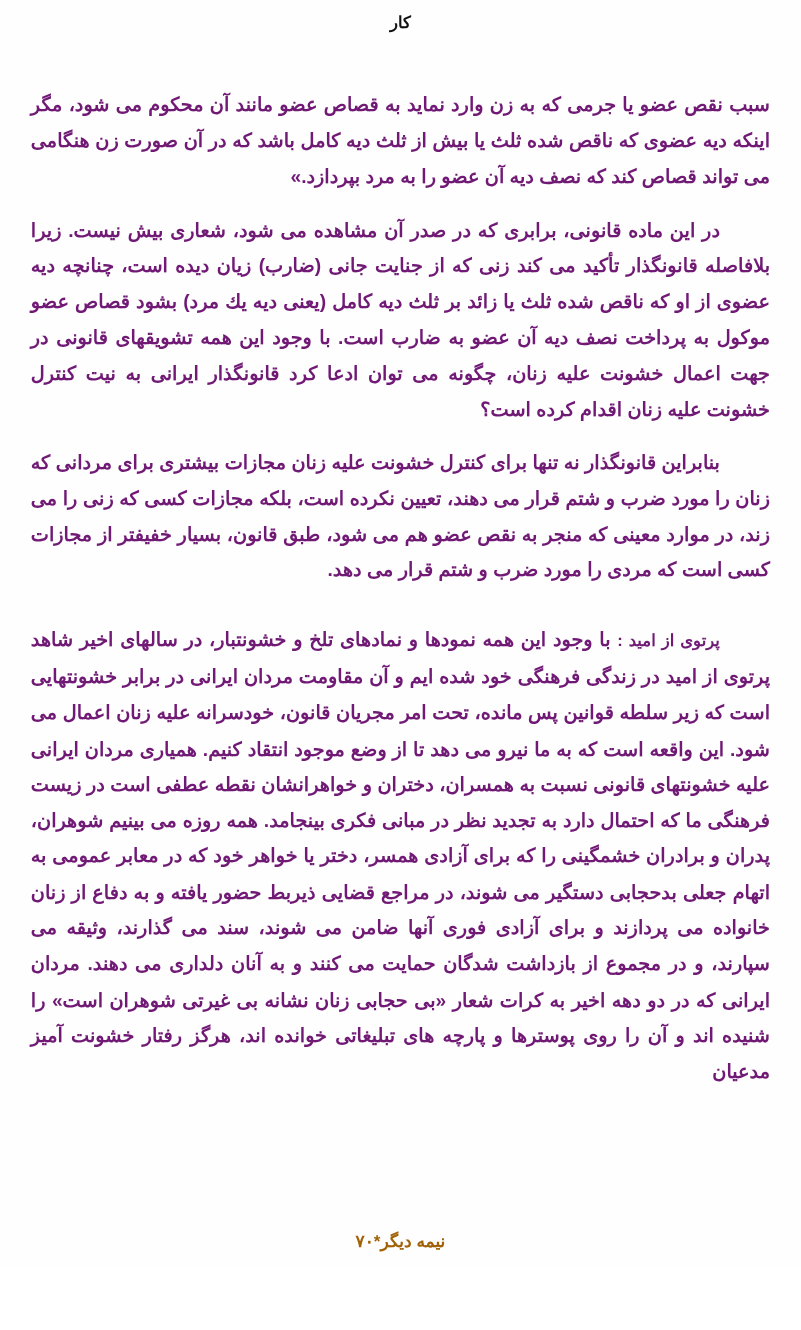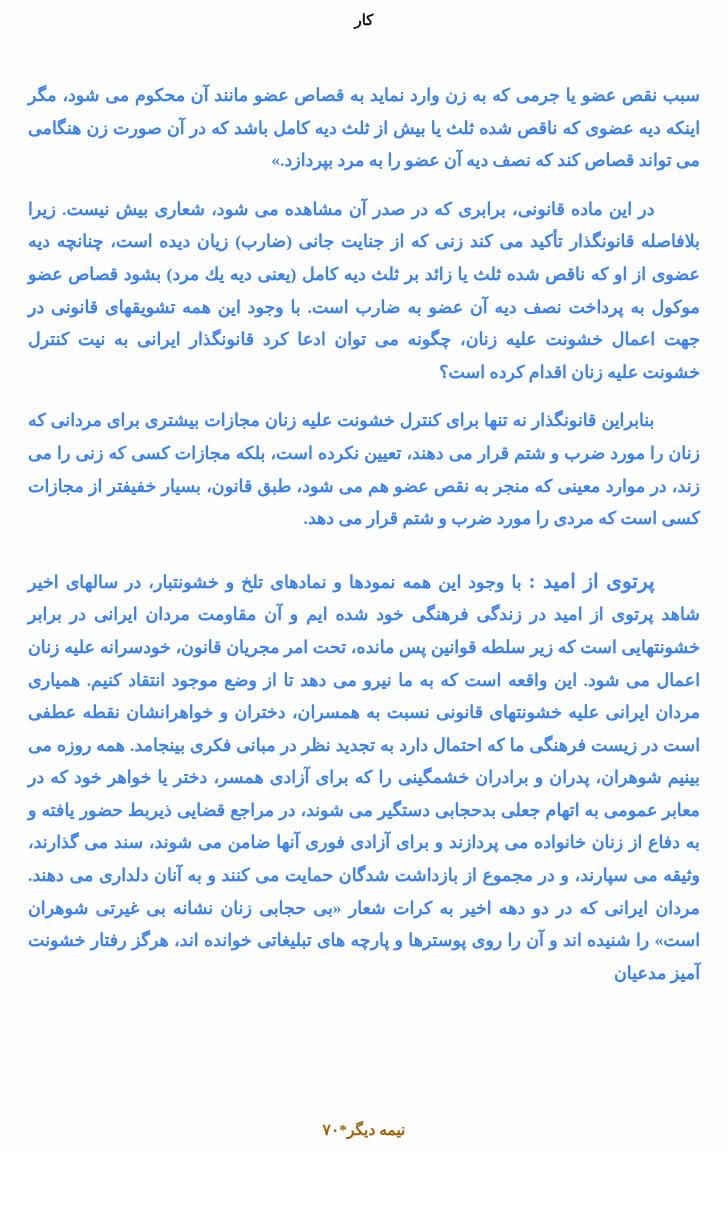--- a/index.html
+++ b/index.html
@@ -7,53 +7,53 @@
     padding: 0;
     background: #ffffff;
   }
   .page {
     position: relative;
     width: 728px;
     height: 1151px;
     margin: 0 auto;
     background: #fefefe;
     color: #0d0d0d;
-    font-family: Liberation Serif, serif;
+    font-family: Liberation Sans, sans-serif;
     overflow: hidden;
     direction: rtl;
   }
   .running-head {
     padding-top: 11px;
     text-align: center;
     font-size: 15px;
     font-weight: bold;
     color: #111;
   }
   .text-block {
     margin: 50px 28px 0 28px;
     direction: rtl;
     text-align: justify;
     font-size: 17.5px;
     font-weight: bold;
     line-height: 32.6px;
-    color: #3b82f6;
+    color: #701a75;
   }
   .text-block p {
     margin: 0;
     padding: 0;
   }
   .text-block p.indent {
     text-indent: 2.6em;
     margin-top: 16px;
   }
   .text-block p.section-start {
     margin-top: 30px;
   }
   .section-lead {
-    font-size: 20px;
+    font-size: 15px;
     letter-spacing: 0.5px;
   }
   .page-footer {
     position: absolute;
     bottom: 12px;
     right: 0;
     left: 0;
     text-align: center;
     font-size: 15.5px;
     font-weight: bold;

